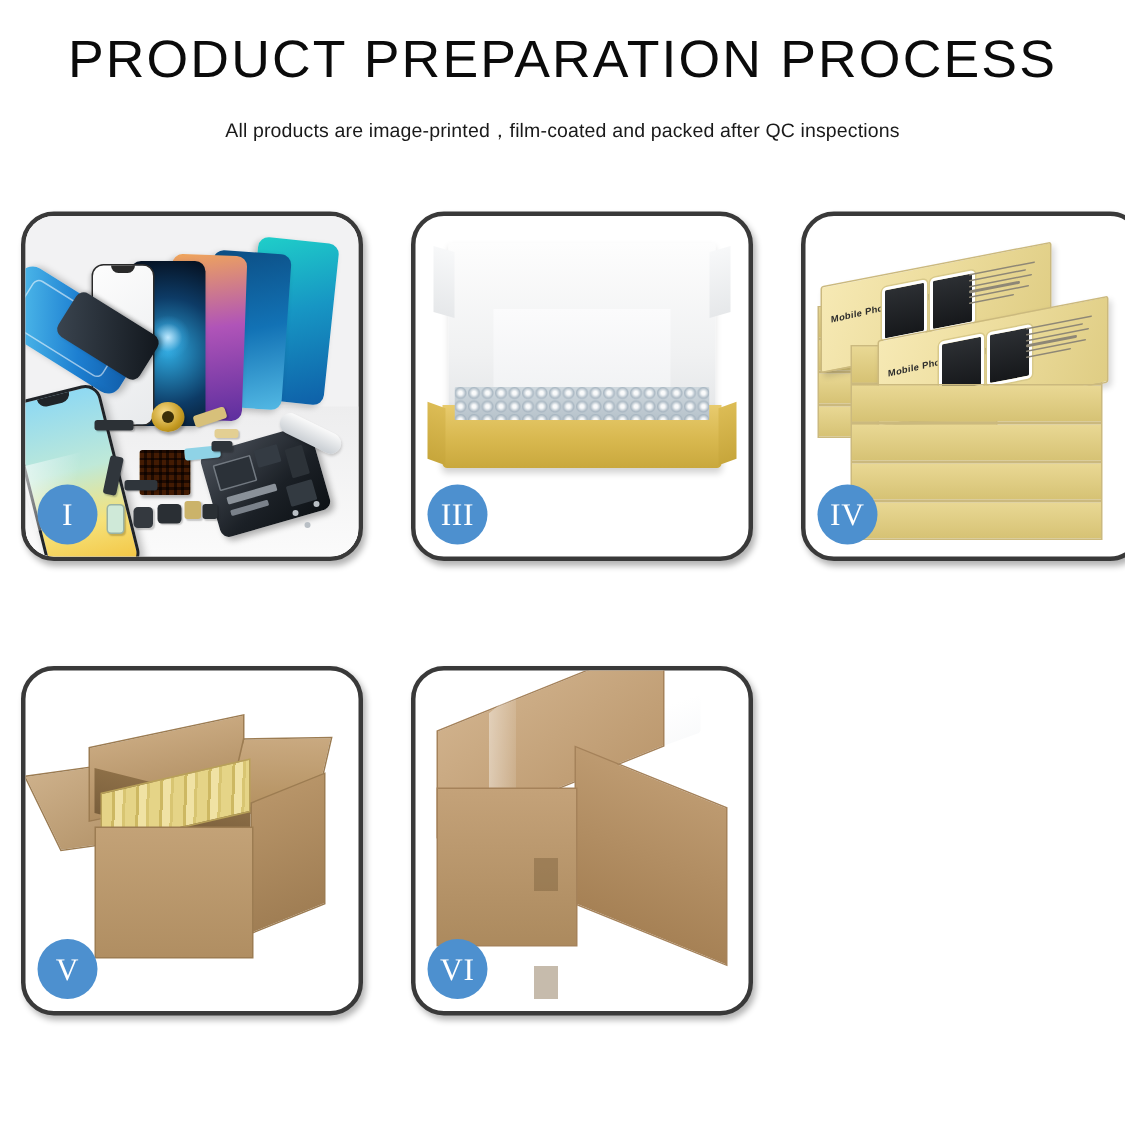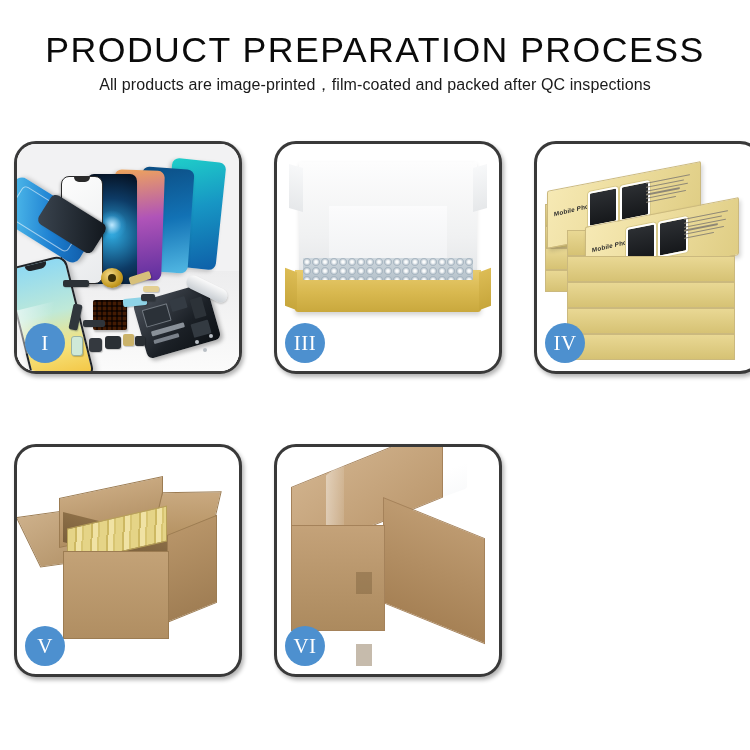--- a/index.html
+++ b/index.html
@@ -6,36 +6,36 @@
   body{
     width:750px;height:750px;
     background:#ffffff;
     font-family:"Liberation Sans","DejaVu Sans",sans-serif;
     overflow:hidden;
     position:relative;
   }
   .page{width:750px;height:750px;position:relative;background:#fff;}
 
   
-  .header{padding-top:30px;text-align:center;}
+  .header{padding-top:20px;text-align:center;}
   .title{
     font-size:35px;
     letter-spacing:1.4px;
     color:#0b0b0b;
     font-weight:500;
     line-height:40px;
     white-space:nowrap;
     transform:scaleX(1.02);
   }
   .subtitle{
-    font-size:16px;
+    font-size:13px;
     color:#1a1a1a;
     font-weight:400;
     line-height:22px;
-    margin-top:4px;
+    margin-top:16px;
     letter-spacing:.1px;
     white-space:nowrap;
   }
 
   
   .grid{
     position:absolute;
     left:14px;top:141px;
     width:722px;
     display:grid;

